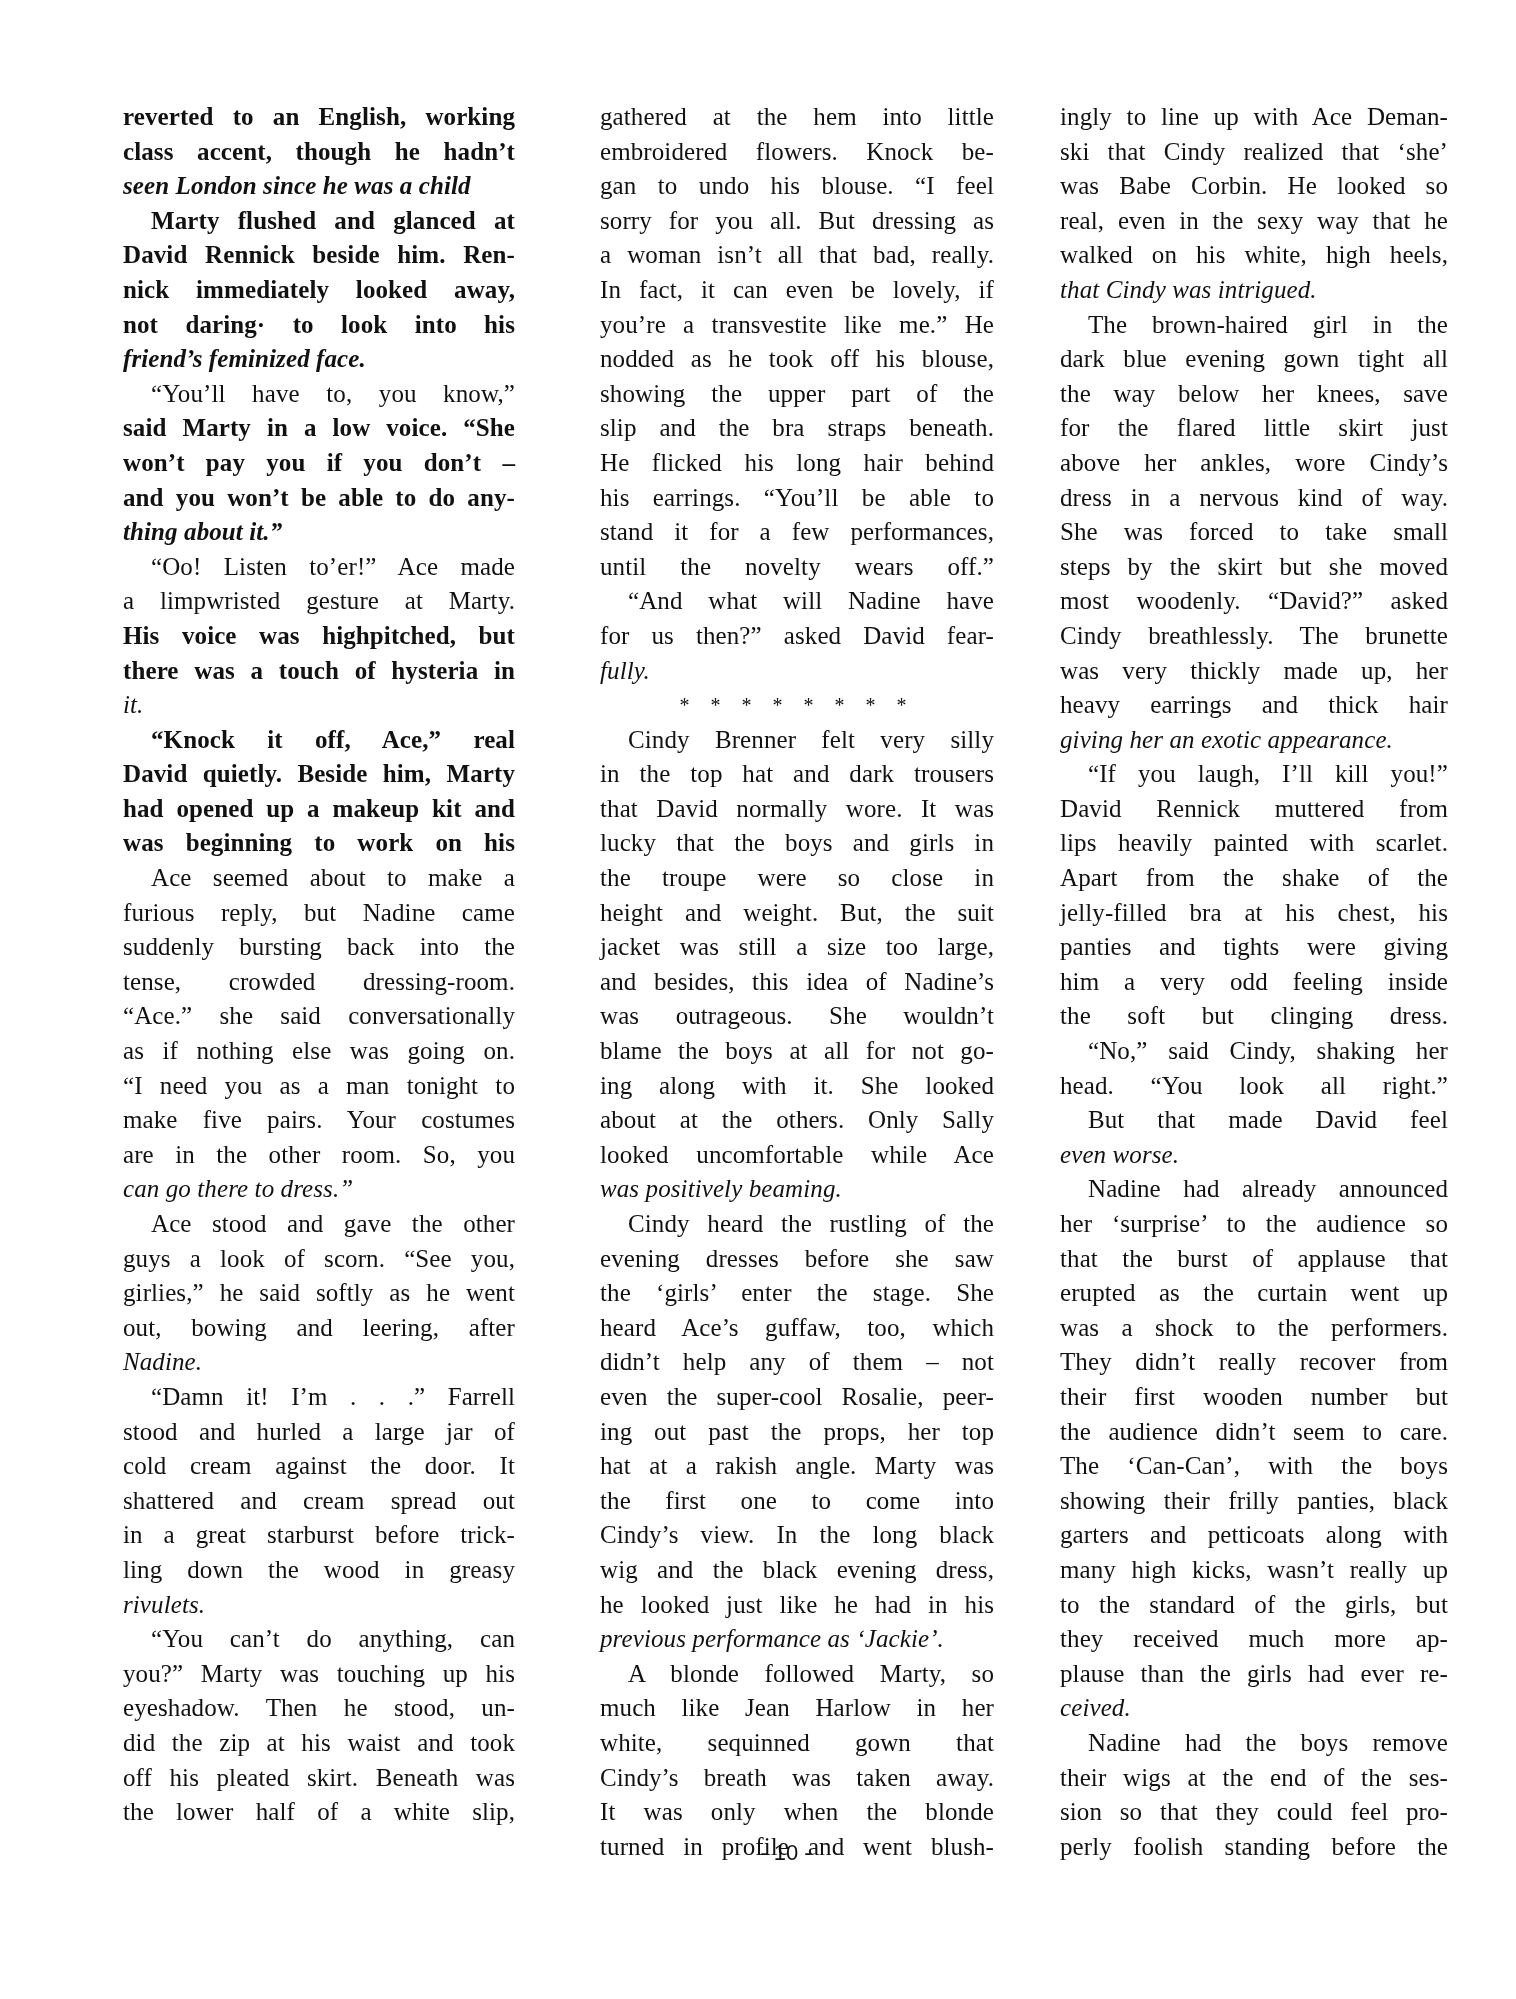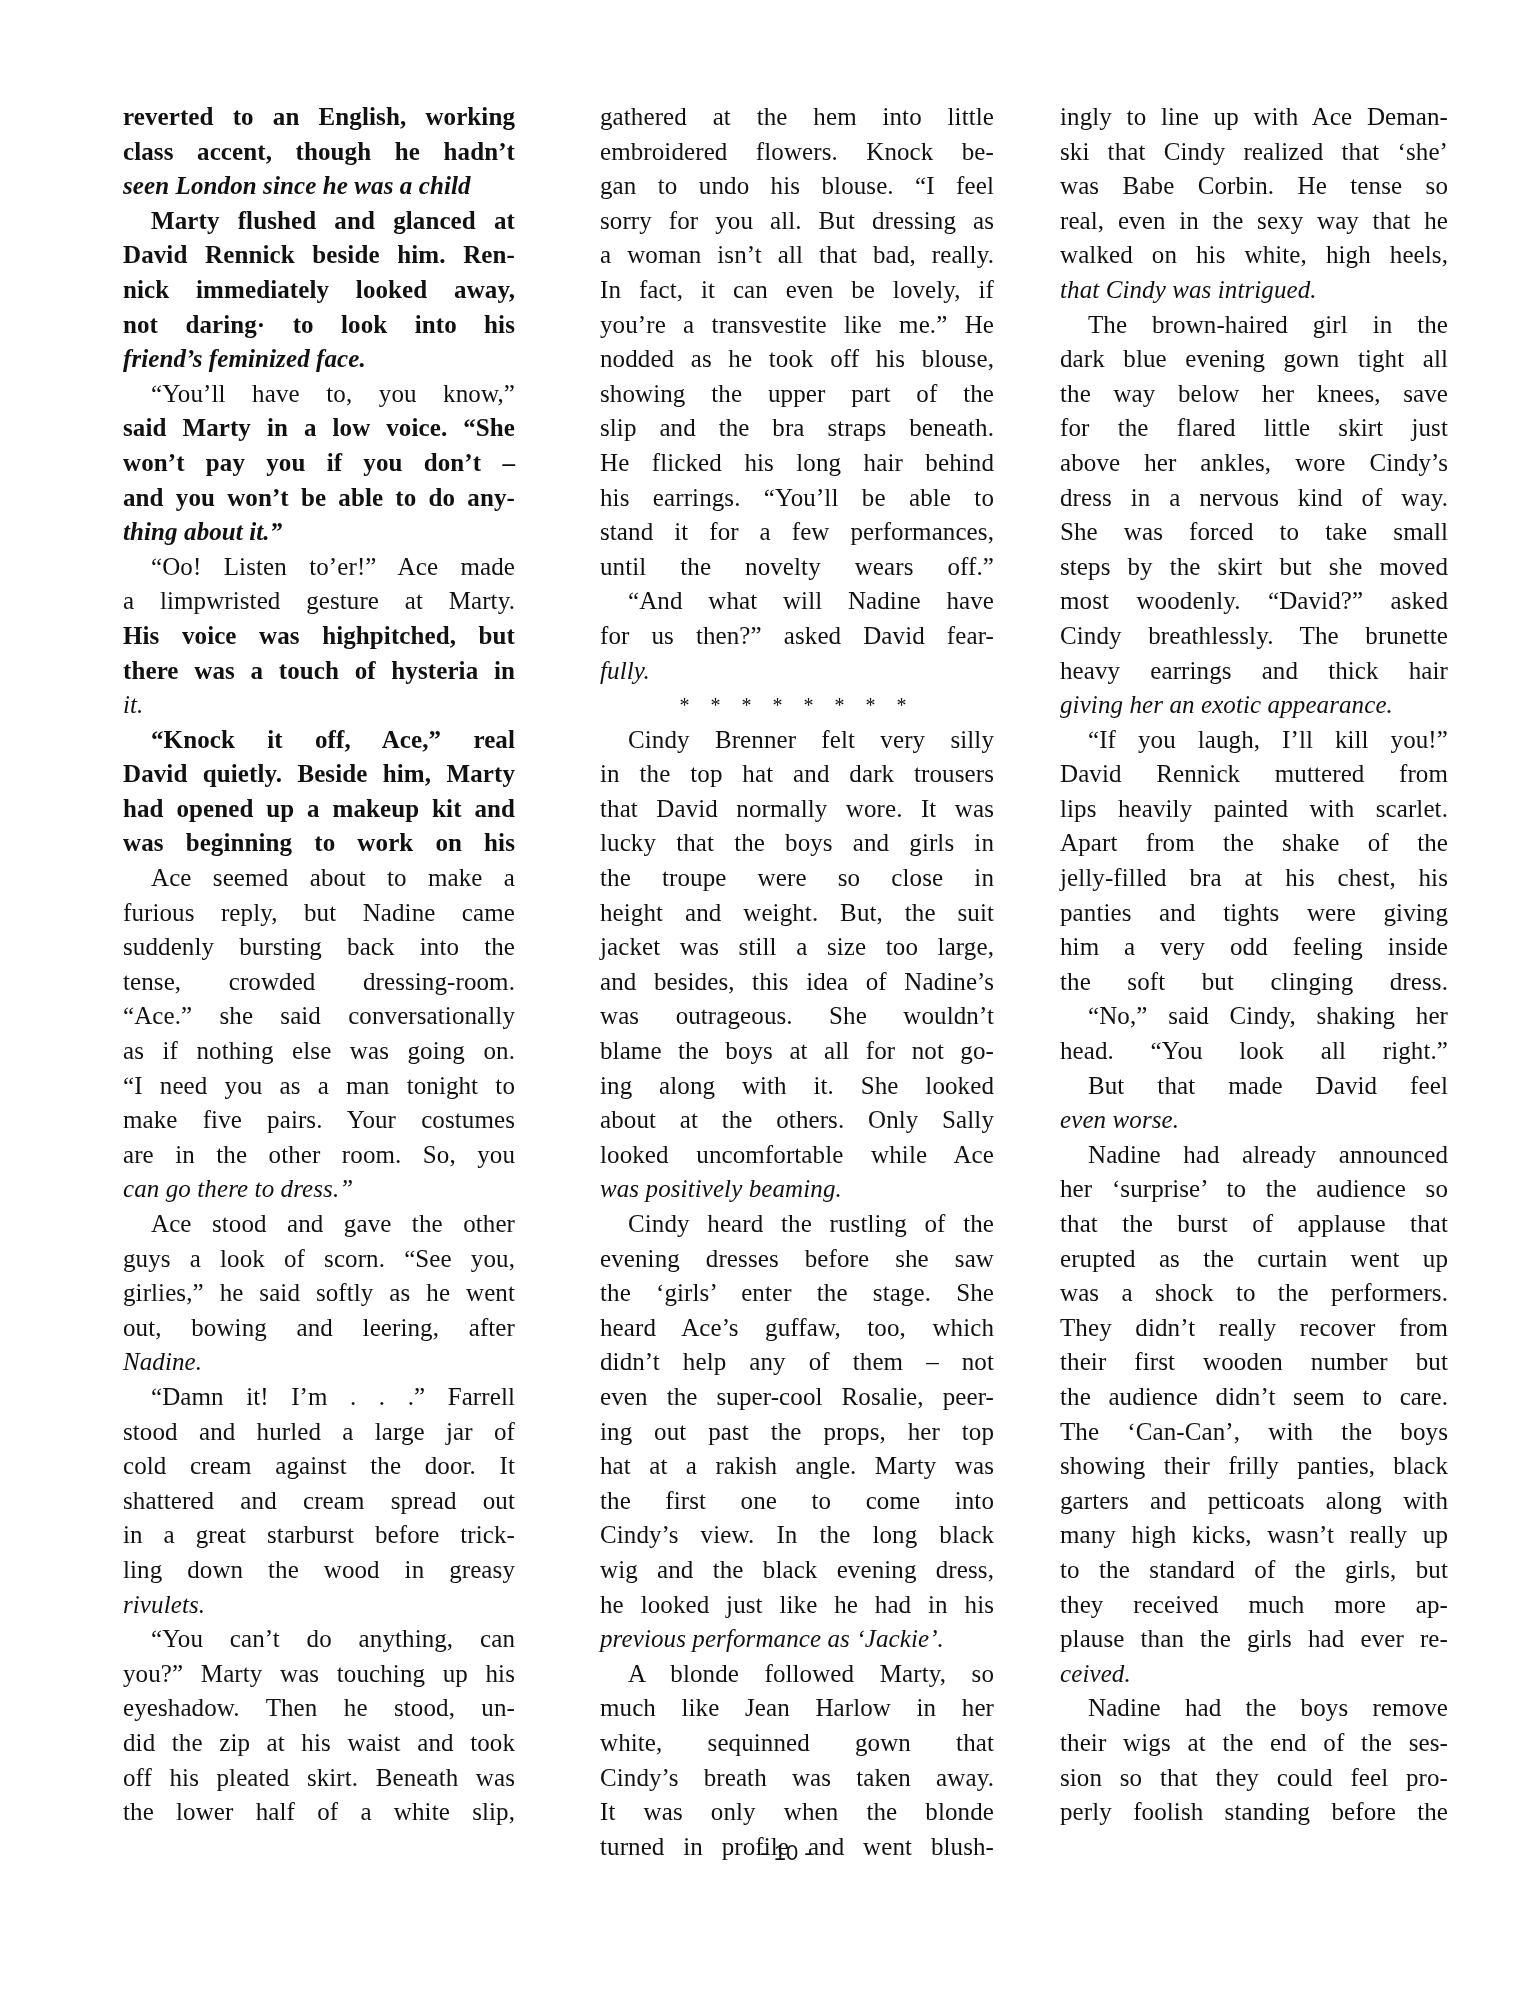--- a/index.html
+++ b/index.html
@@ -124,34 +124,35 @@
       <span class="line indent">A blonde followed Marty, so</span>
       <span class="line">much like Jean Harlow in her</span>
       <span class="line">white, sequinned gown that</span>
       <span class="line">Cindy’s breath was taken away.</span>
       <span class="line">It was only when the blonde</span>
       <span class="line">turned in profile and went blush-</span>
     </div>
   <div class="column col-right">
       <span class="line">ingly to line up with Ace Deman-</span>
       <span class="line">ski that Cindy realized that ‘she’</span>
-      <span class="line">was Babe Corbin. He tense so</span>
+      <span class="line">was Babe Corbin. He looked so</span>
       <span class="line">real, even in the sexy way that he</span>
       <span class="line">walked on his white, high heels,</span>
       <span class="line last">that Cindy was intrigued.</span>
       <span class="line indent">The brown-haired girl in the</span>
       <span class="line">dark blue evening gown  tight all</span>
       <span class="line">the way below her knees, save</span>
       <span class="line">for the flared little skirt just</span>
       <span class="line">above her ankles, wore Cindy’s</span>
       <span class="line">dress in a nervous kind of way.</span>
       <span class="line">She was forced to take small</span>
       <span class="line">steps by the skirt but she moved</span>
       <span class="line">most woodenly. “David?” asked</span>
       <span class="line">Cindy breathlessly. The brunette</span>
+      <span class="line">was very thickly made up, her</span>
       <span class="line">heavy earrings and thick hair</span>
       <span class="line last">giving her an exotic appearance.</span>
       <span class="line indent">“If you laugh, I’ll kill you!”</span>
       <span class="line">David Rennick muttered from</span>
       <span class="line">lips heavily painted with scarlet.</span>
       <span class="line">Apart from the shake of the</span>
       <span class="line">jelly-filled bra at his chest, his</span>
       <span class="line">panties and tights were giving</span>
       <span class="line">him a very odd feeling inside</span>
       <span class="line">the soft but clinging dress.</span>

